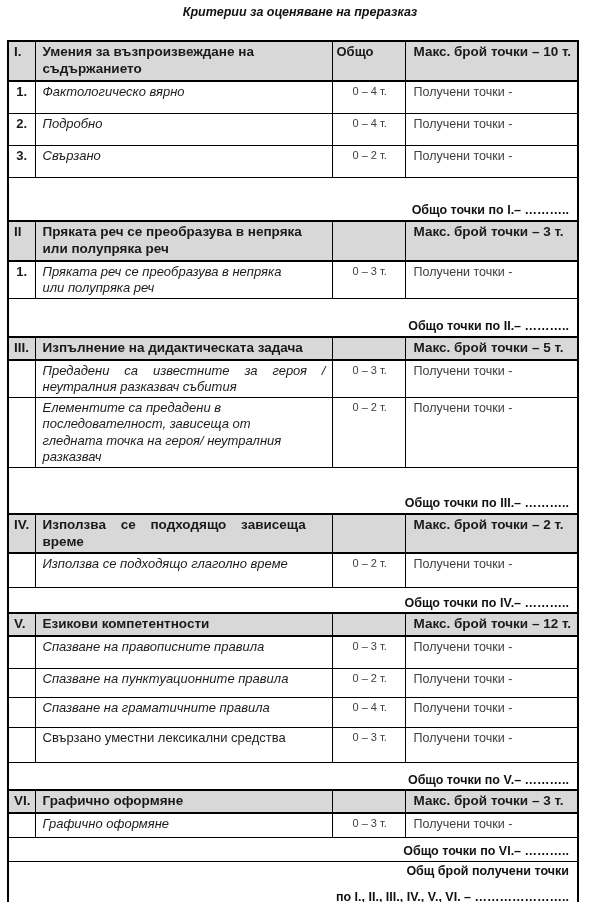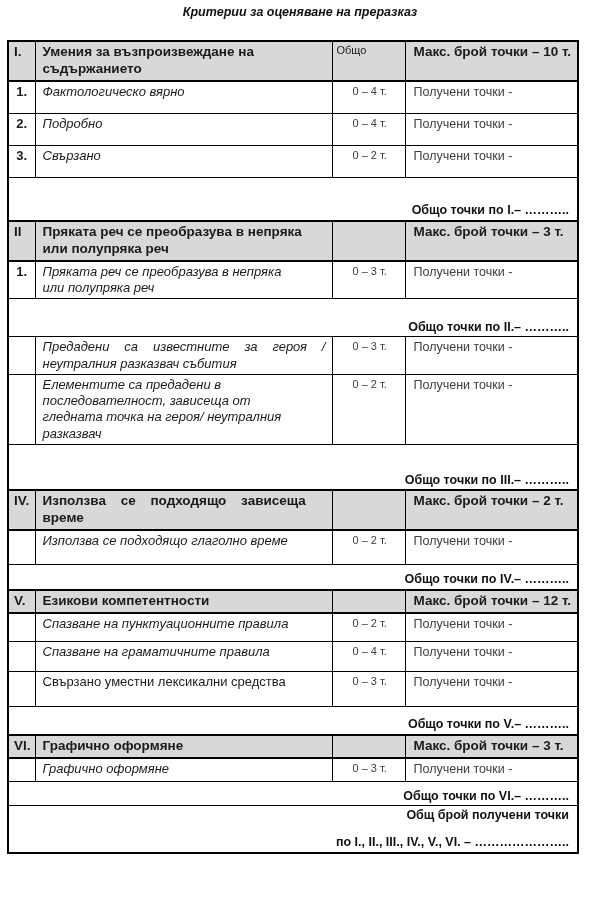--- a/index.html
+++ b/index.html
@@ -34,21 +34,21 @@
     overflow:hidden;
   }
   
   tr.sech td{
     background:#d8d8d8;
     border-top:2px solid #000;
     border-bottom:2px solid #000;
     font-weight:bold;
     font-size:13.5px;
   }
-  tr.sech td.unit{font-weight:normal;font-size:11px;}
+  tr.sech td.unit{font-weight:bold;font-size:13px;}
   
   td.secn{padding-left:5px;}
   td.cnum{text-align:center;font-weight:bold;padding-left:1px;padding-right:1px;}
   
   td.crit{font-style:italic;color:#1c1c1c;padding-left:7px;padding-right:6px;}
   td.crit.upright{font-style:normal;}
   td.headcell{padding-left:7px;padding-right:6px;}
   
   td.pts{color:#3d3d3d;font-size:11px;padding-left:20px;padding-top:3px;}
   td.recv{color:#3d3d3d;font-size:12.5px;padding-left:8px;padding-top:3px;}
@@ -129,20 +129,26 @@
       <td class="cnum">1.</td>
       <td class="crit pre">Пряката реч се преобразува в непряка
 или полупряка реч</td>
       <td class="pts">0 – 3 т.</td>
       <td class="recv">Получени точки -</td>
     </tr>
     <tr class="spacer" style="height:38px">
       <td colspan="4">Общо точки по  II.– ………..</td>
     </tr>
 
+    <tr class="sech" style="height:19px">
+      <td class="secn">III.</td>
+      <td class="headcell">Изпълнение на дидактическата задача</td>
+      <td class="unit"></td>
+      <td class="max">Макс. брой точки – 5 т.</td>
+    </tr>
     <tr style="height:33px">
       <td class="cnum"></td>
       <td class="crit justify">Предадени са известните за героя / неутралния разказвач събития</td>
       <td class="pts">0 – 3 т.</td>
       <td class="recv">Получени точки -</td>
     </tr>
     <tr style="height:65px">
       <td class="cnum"></td>
       <td class="crit pre">Елементите са предадени в
 последователност, зависеща от
@@ -170,20 +176,26 @@
     </tr>
     <tr class="spacer" style="height:26px">
       <td colspan="4">Общо точки по IV.– ………..</td>
     </tr>
 
     <tr class="sech" style="height:19px">
       <td class="secn">V.</td>
       <td class="headcell">Езикови компетентности</td>
       <td class="unit"></td>
       <td class="max">Макс. брой точки – 12 т.</td>
+    </tr>
+    <tr style="height:32px">
+      <td class="cnum"></td>
+      <td class="crit">Спазване на правописните правила</td>
+      <td class="pts">0 – 3 т.</td>
+      <td class="recv">Получени точки -</td>
     </tr>
     <tr style="height:29px">
       <td class="cnum"></td>
       <td class="crit">Спазване на пунктуационните правила</td>
       <td class="pts">0 – 2 т.</td>
       <td class="recv">Получени точки -</td>
     </tr>
     <tr style="height:30px">
       <td class="cnum"></td>
       <td class="crit">Спазване на граматичните правила</td>

